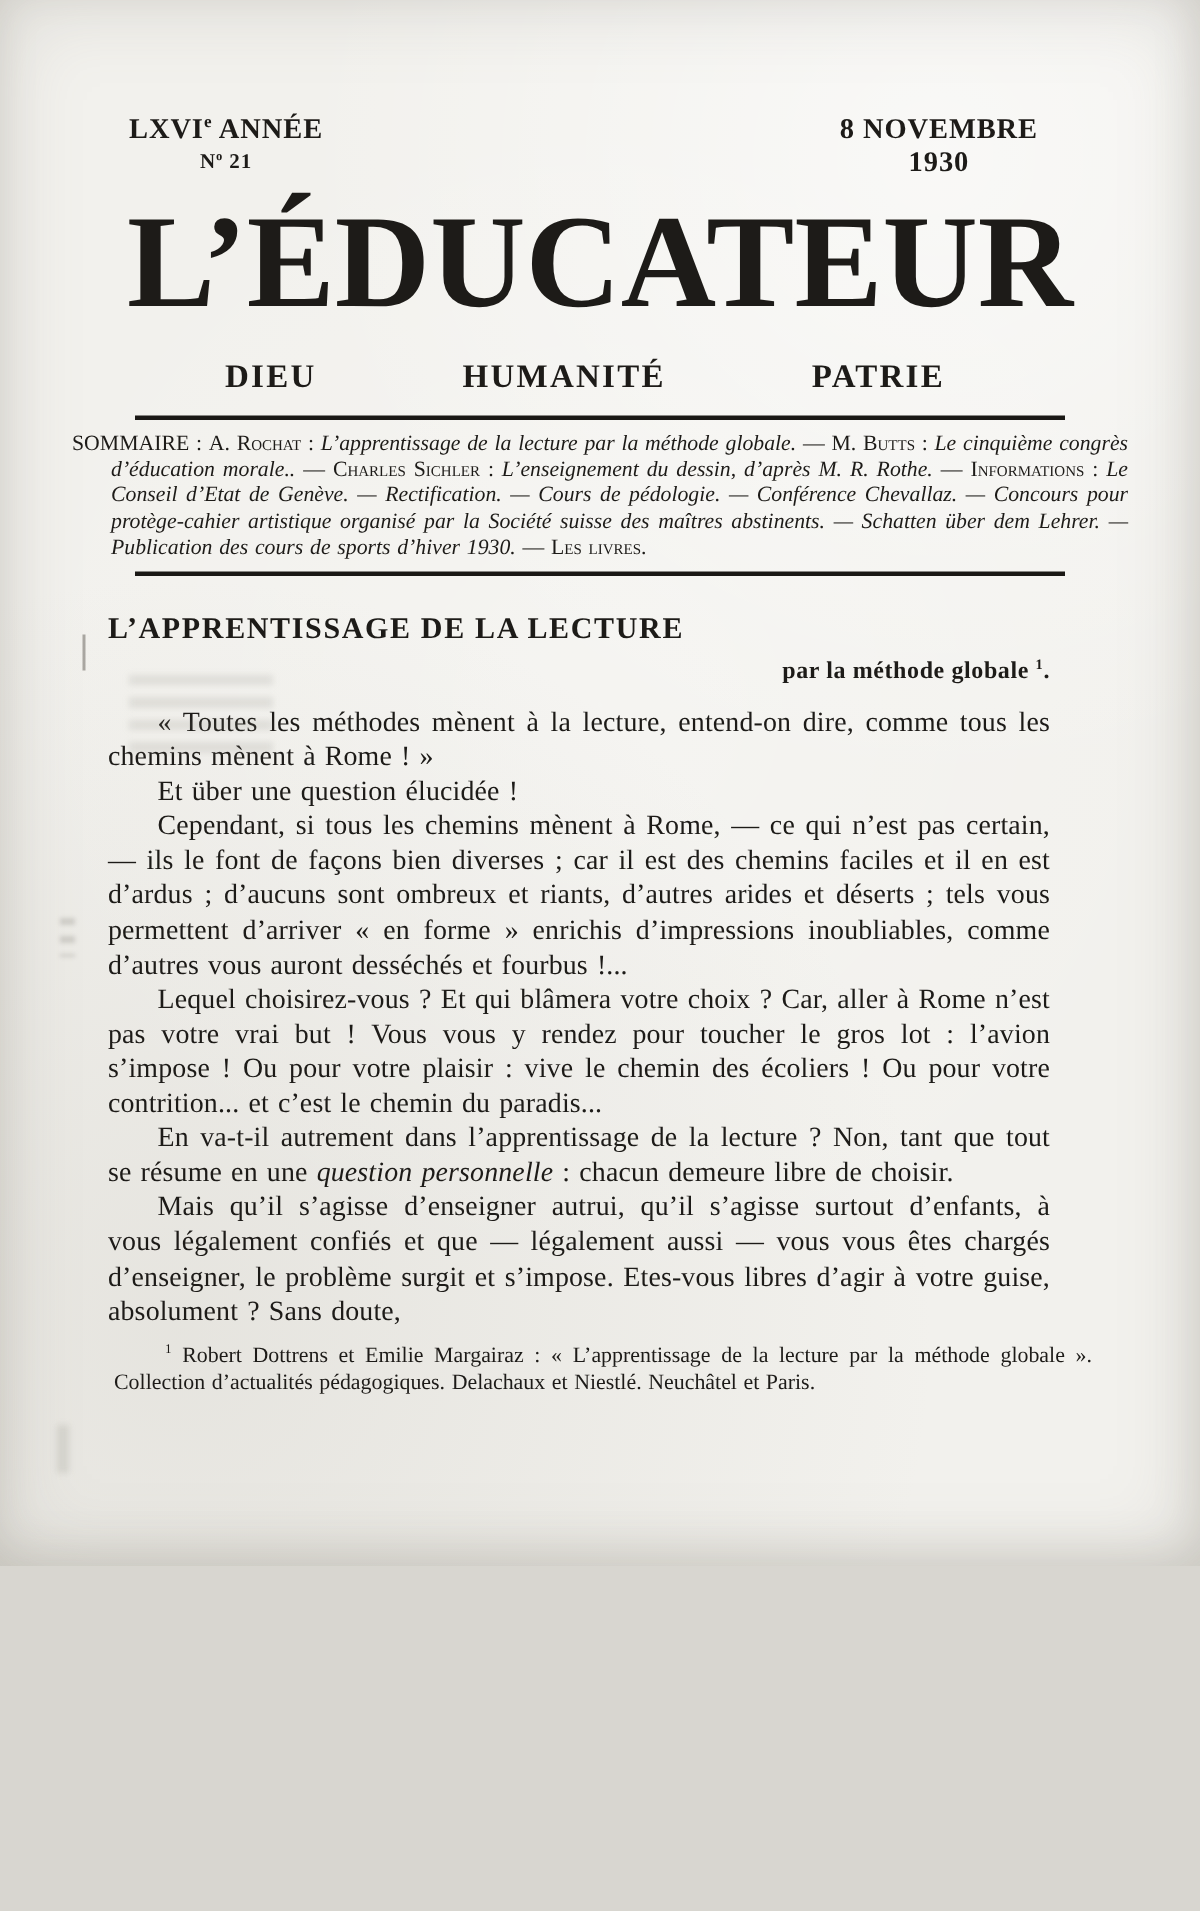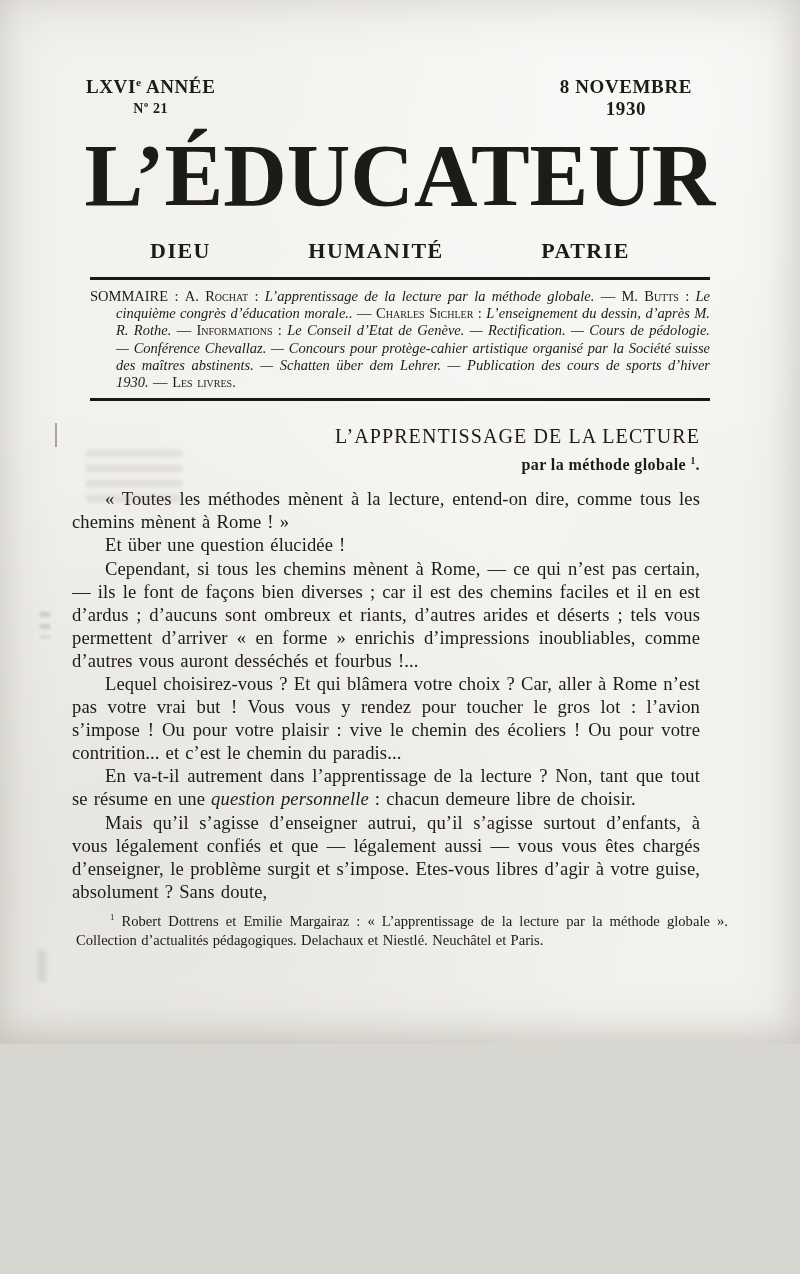--- a/index.html
+++ b/index.html
@@ -33,28 +33,28 @@
     letter-spacing:0px; white-space:nowrap;
   }
 
   .motto { display:flex; justify-content:space-between; margin:18px 170px 0 150px;
     font-weight:700; font-size:22px; letter-spacing:1.5px; }
 
   .rule { height:3px; background:#1a1815; margin:13px 90px 0; }
   .rule2 { margin-top:7px; }
 
   .sommaire {
-    margin:8px 90px 0; font-size:14.5px; line-height:17.2px;
+    margin:8px 48px 0; font-size:14.5px; line-height:17.2px;
     text-align:justify; word-spacing:0.06em;
     padding-left:26px; text-indent:-26px;
   }
   .sc { font-variant:small-caps; }
   .it { font-style:italic; }
 
-  .art-title { margin:24px 100px 0 72px; text-align:right; font-size:20px; font-weight:400; letter-spacing:1.1px; }
+  .art-title { margin:24px 100px 0 72px; text-align:left; font-size:20px; font-weight:700; letter-spacing:1.1px; }
   .art-sub   { margin:8px 100px 0 72px; text-align:right; font-size:16px; font-weight:700; letter-spacing:0.4px; }
 
   .body { margin:13px 100px 0 72px; font-size:18.6px; line-height:23.1px;
     text-align:justify; word-spacing:0.07em; letter-spacing:0.1px; hyphens:auto; }
   .bp { margin:0; text-indent:33px; }
 
   .footnote { margin:9px 72px 0 76px; font-size:14.6px; line-height:18.6px;
     text-align:justify; word-spacing:0.05em; text-indent:34px; }
 
   

